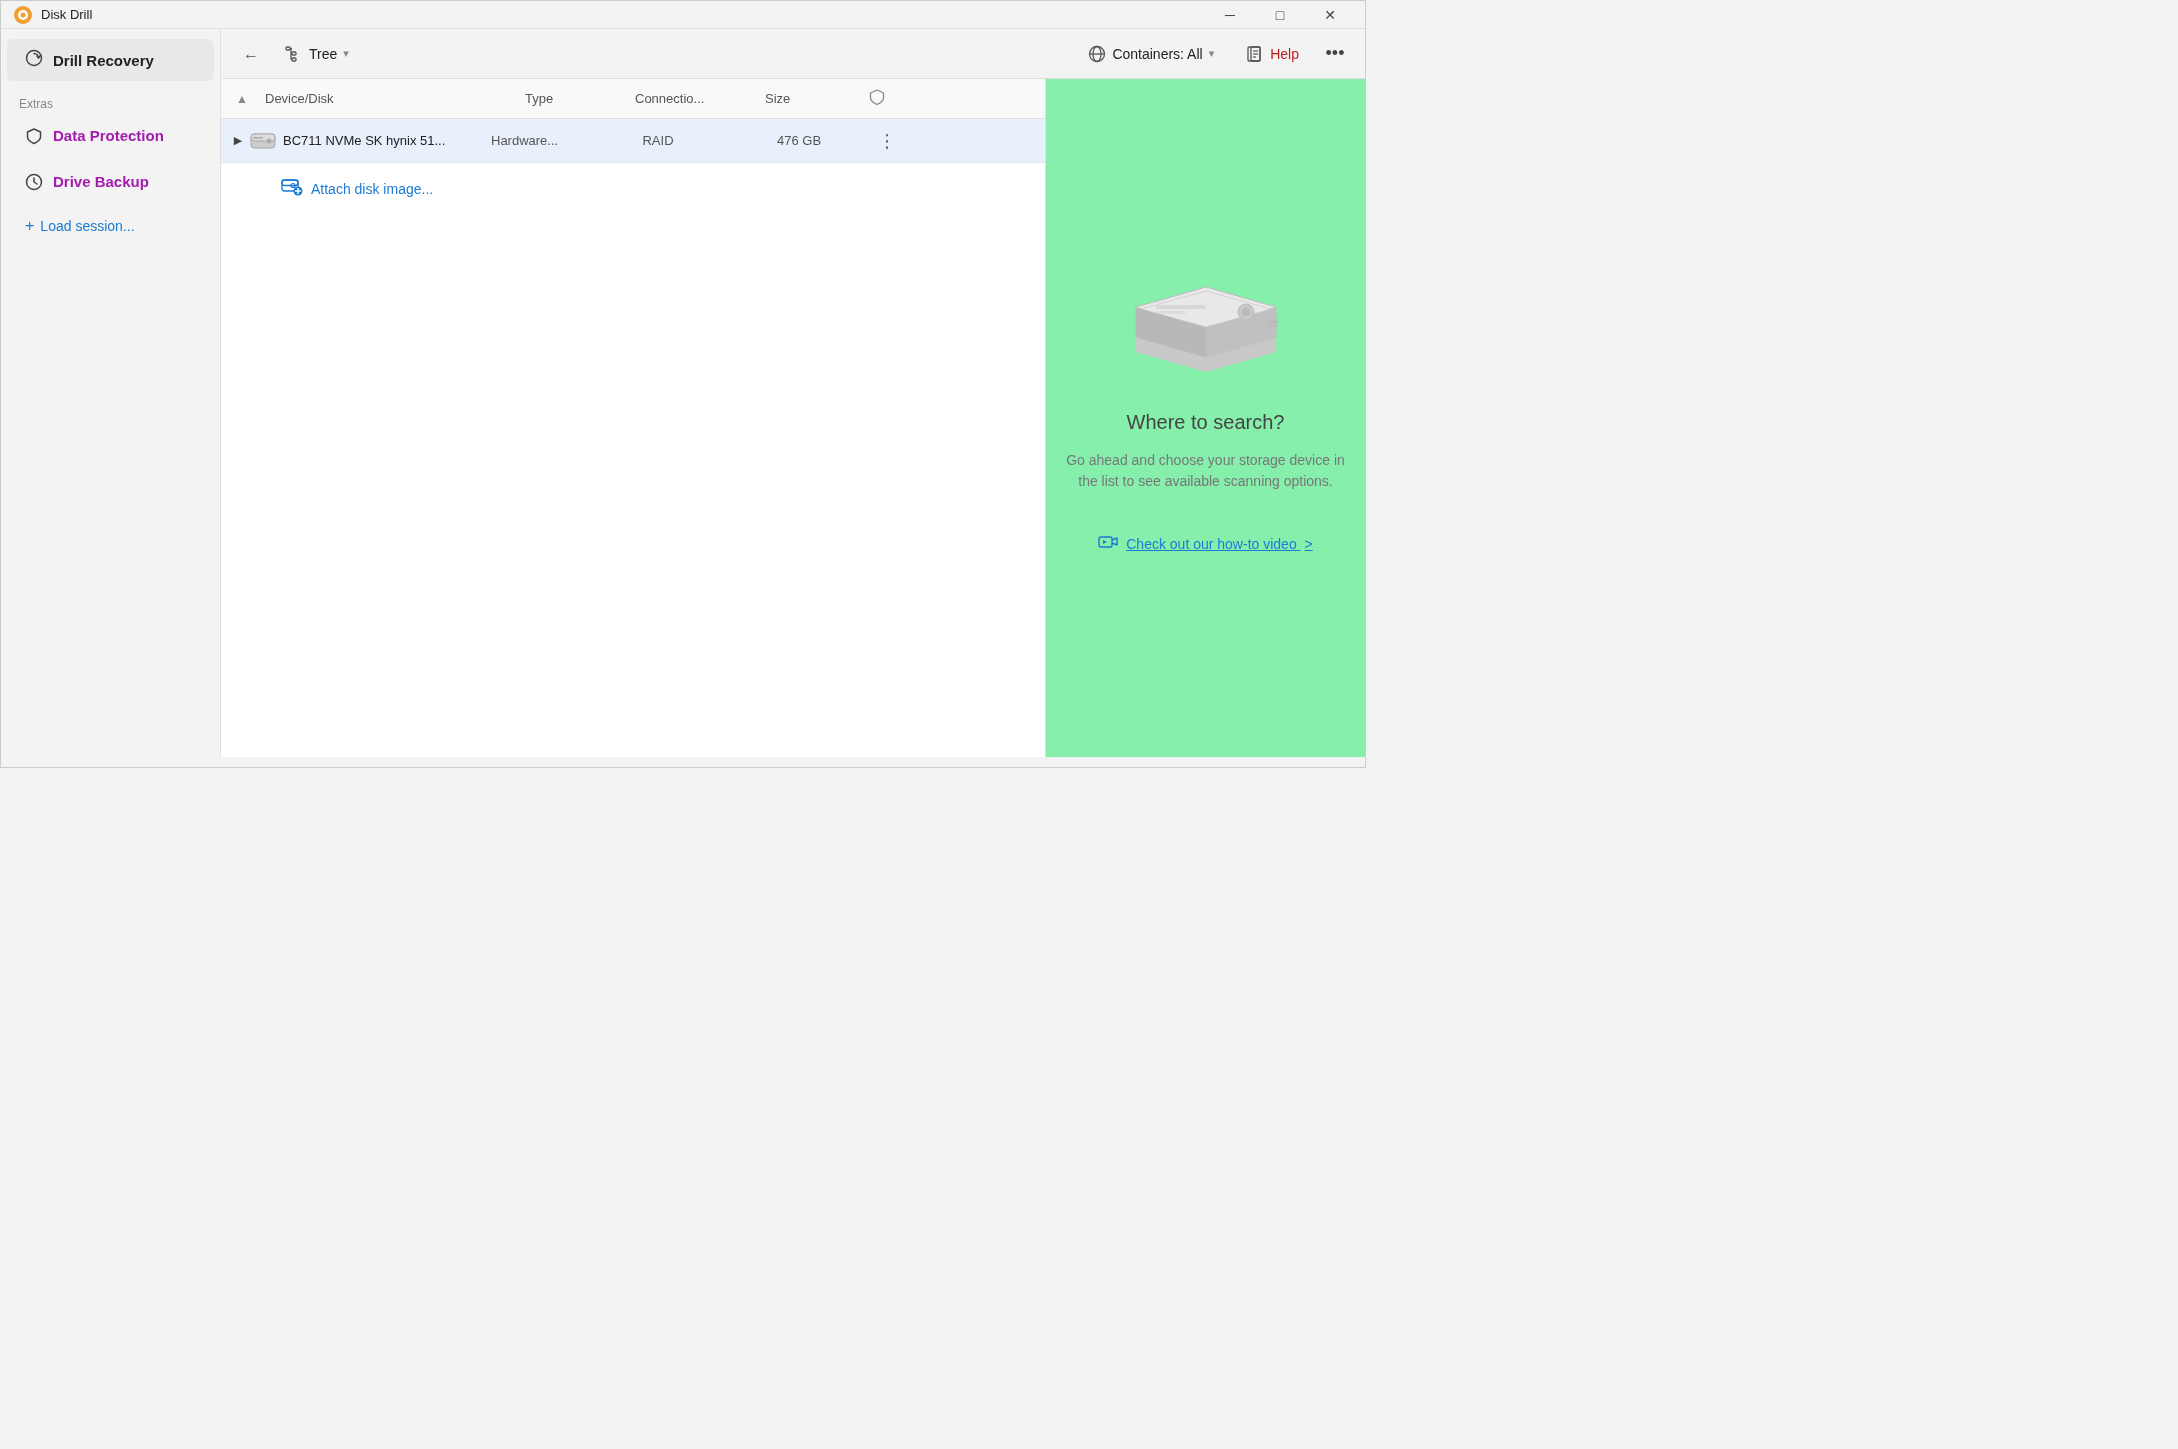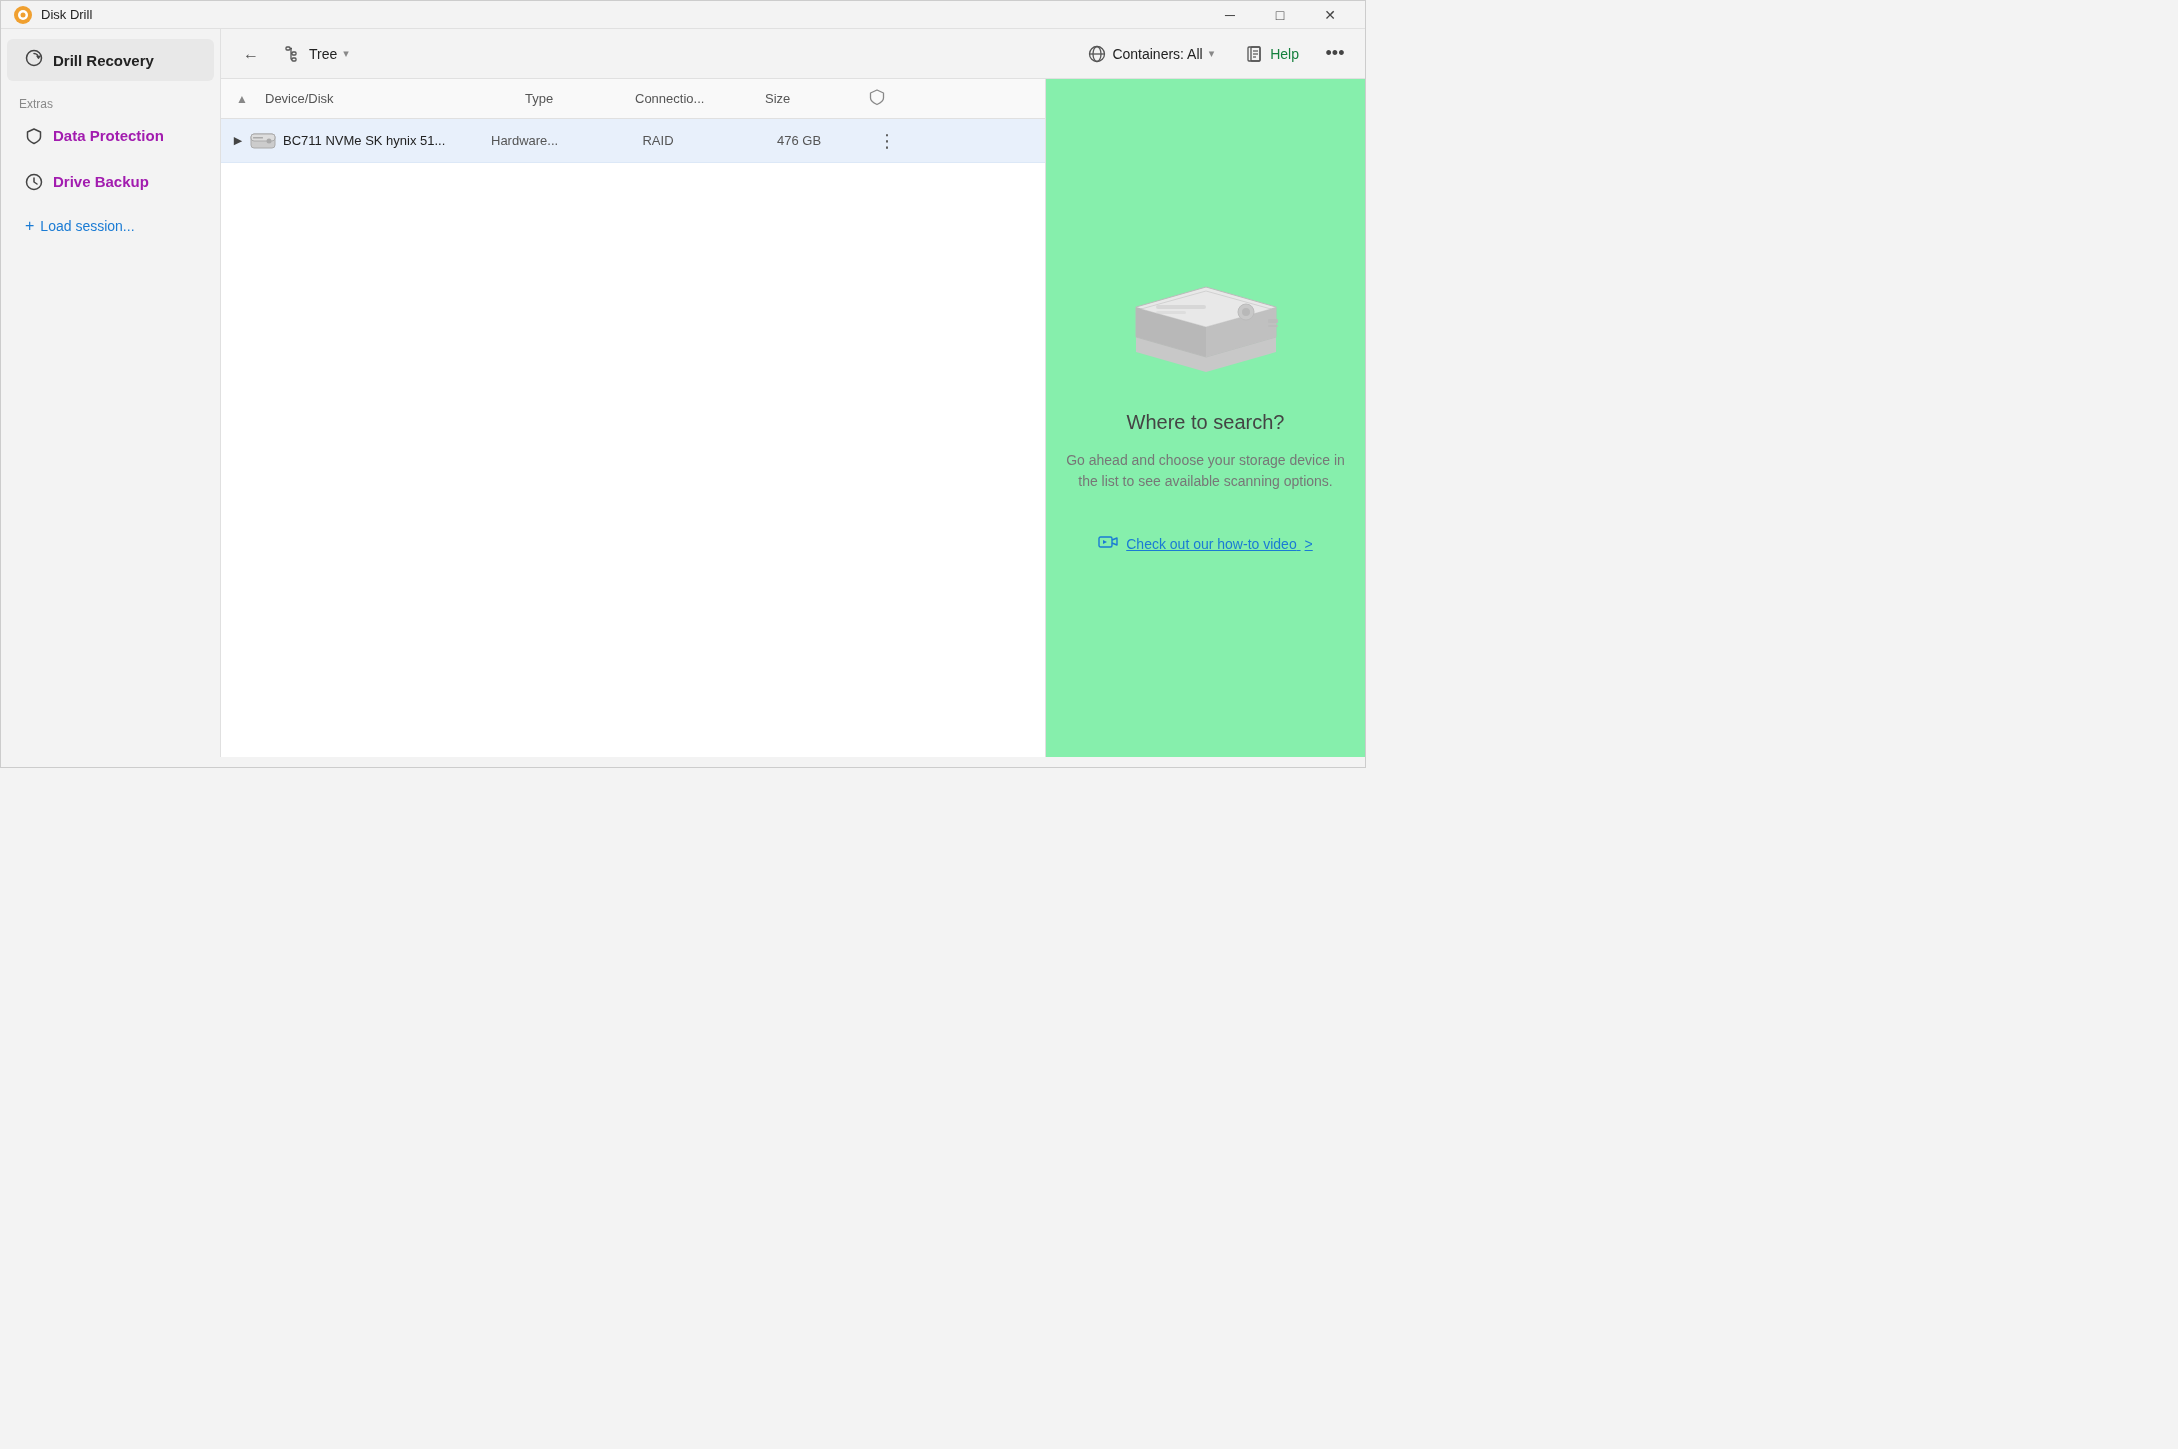--- a/index.html
+++ b/index.html
@@ -172,21 +172,21 @@
     }
 
     .toolbar-help-btn {
       display: flex;
       align-items: center;
       gap: 6px;
       padding: 6px 12px;
       cursor: pointer;
       border-radius: 6px;
       font-size: 14px;
-      color: #15803d;
+      color: #b91c1c;
       background: transparent;
       border: none;
     }
 
     .toolbar-more-btn {
       width: 32px;
       height: 32px;
       display: flex;
       align-items: center;
       justify-content: center;
@@ -568,20 +568,35 @@
               <rect x="3" y="6" width="10" height="1.5" rx="0.5" fill="#aaa"></rect>
             </svg>
           </div>
           <div class="disk-name">BC711 NVMe SK hynix 51...</div>
           <div class="disk-type">Hardware...</div>
           <div class="disk-connection">RAID</div>
           <div class="disk-size">476 GB</div>
           <button class="disk-action-btn">⋮</button>
         </div>
 
+        <div class="attach-row">
+          <span class="attach-icon">
+            <svg width="22" height="22" viewBox="0 0 22 22" fill="none">
+
+              <rect x="1" y="5" width="16" height="11" rx="2.5" fill="none" stroke="#1a7bd4" stroke-width="1.4"></rect>
+              <rect x="1" y="5" width="16" height="5.5" rx="2.5" fill="none" stroke="#1a7bd4" stroke-width="1.4"></rect>
+              <circle cx="12" cy="10.5" r="2" fill="none" stroke="#1a7bd4" stroke-width="1.2"></circle>
+
+              <circle cx="17" cy="16" r="4.5" fill="#1a7bd4"></circle>
+              <line x1="17" y1="13.5" x2="17" y2="18.5" stroke="white" stroke-width="1.5" stroke-linecap="round"></line>
+              <line x1="14.5" y1="16" x2="19.5" y2="16" stroke="white" stroke-width="1.5" stroke-linecap="round"></line>
+            </svg>
+          </span>
+          <span class="attach-text">Attach disk image...</span>
+        </div>
 
       </div>
 
       <div class="right-panel">
 
         <svg class="right-panel-disk-svg" width="180" height="110" viewBox="0 0 180 110">
 
           <path d="M20 75 L90 95 L160 75 L160 60 L90 80 L20 60 Z" class="hdd-side"></path>
 
           <path d="M20 30 L90 10 L160 30 L160 60 L90 80 L20 60 Z" class="hdd-top"></path>

